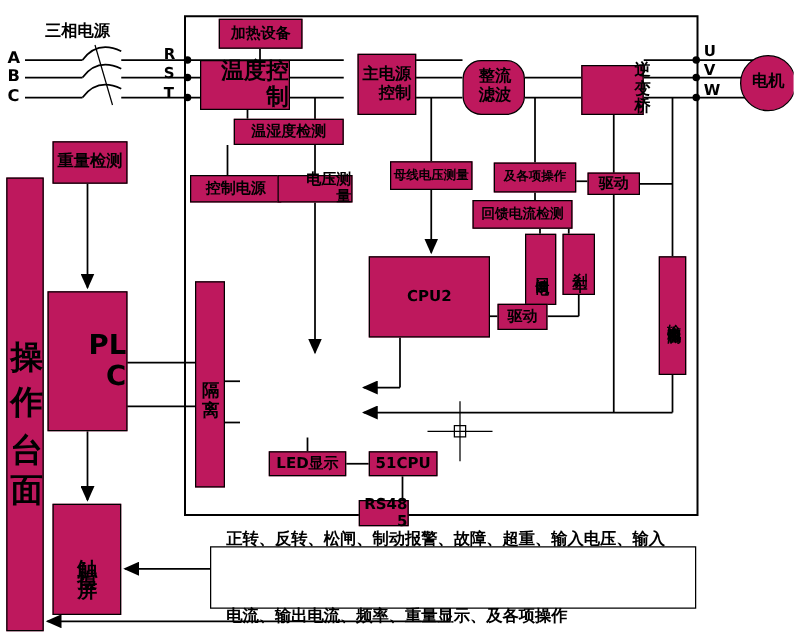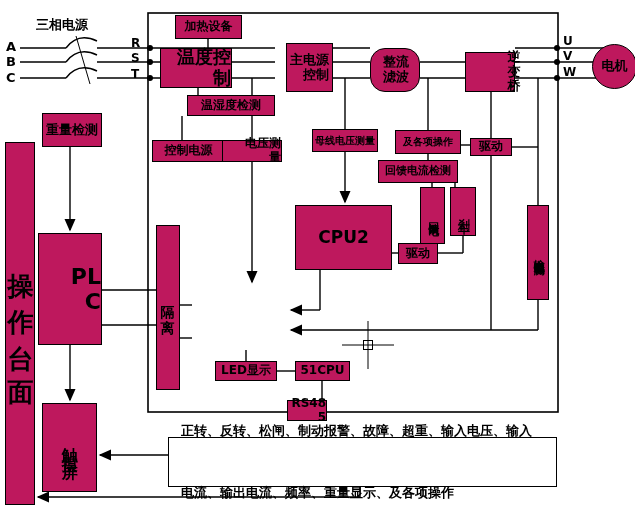--- a/index.html
+++ b/index.html
@@ -133,21 +133,21 @@
   <div class="box" style="left:163px;top:95px;width:88px;height:21px;font-size:12px;margin-left:24px;">温湿度检测</div>
   <div class="box" style="left:152px;top:140px;width:73px;height:22px;font-size:12px;">控制电源</div>
   <div class="box" style="left:222px;top:140px;width:60px;height:22px;font-size:12px;padding-left:20px;">电压测量</div>
   <div class="box" style="left:312px;top:129px;width:66px;height:23px;font-size:10px;">母线电压测量</div>
   <div class="box" style="left:395px;top:130px;width:66px;height:24px;font-size:10px;">及各项操作</div>
   <div class="box" style="left:470px;top:138px;width:42px;height:18px;font-size:12px;">驱动</div>
   <div class="box" style="left:378px;top:160px;width:80px;height:23px;font-size:11px;">回馈电流检测</div>
   <div class="box vtext" style="left:420px;top:187px;width:25px;height:57px;font-size:11px;letter-spacing:1px;">回馈电网</div>
   <div class="box vtext" style="left:450px;top:187px;width:26px;height:49px;font-size:12px;letter-spacing:4px;">刹车</div>
 
-  <div class="box" style="left:295px;top:205px;width:97px;height:65px;font-size:17px;">CPU2</div>
+  <div class="box" style="left:295px;top:205px;width:97px;height:65px;font-size:12px;">CPU2</div>
   <div class="box" style="left:398px;top:243px;width:40px;height:21px;font-size:12px;">驱动</div>
   <div class="box vtext" style="left:527px;top:205px;width:22px;height:95px;font-size:11px;letter-spacing:1px;">输出电流检测</div>
 
   <div class="box" style="left:42px;top:113px;width:60px;height:34px;font-size:13px;">重量检测</div>
   <div class="box" style="left:38px;top:233px;width:64px;height:112px;font-size:22px;padding-left:28px;">PLC</div>
   <div class="box vtext" style="left:156px;top:225px;width:24px;height:165px;font-size:14px;letter-spacing:14px;">隔离</div>
   <div class="box" style="left:215px;top:361px;width:62px;height:20px;font-size:12px;">LED显示</div>
   <div class="box" style="left:295px;top:361px;width:55px;height:20px;font-size:12px;">51CPU</div>
   <div class="box" style="left:287px;top:400px;width:40px;height:21px;font-size:12px;">RS485</div>
 

